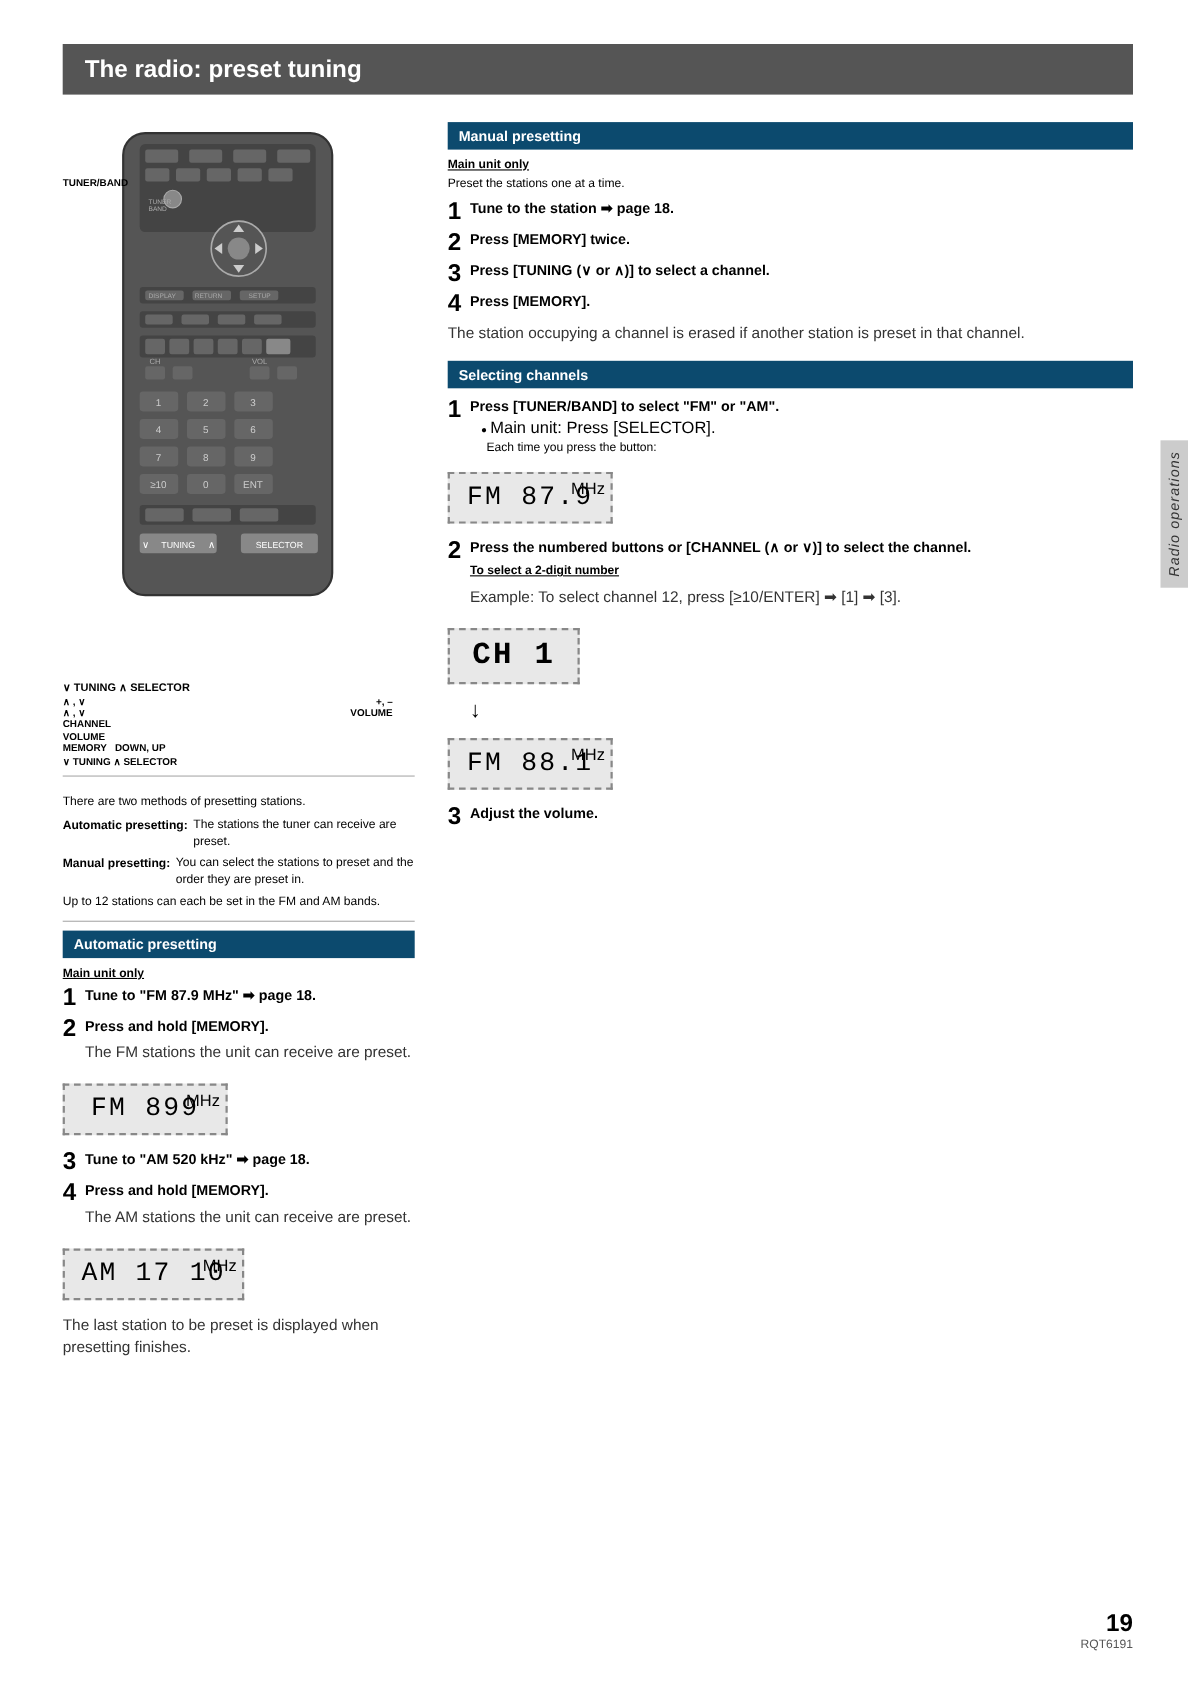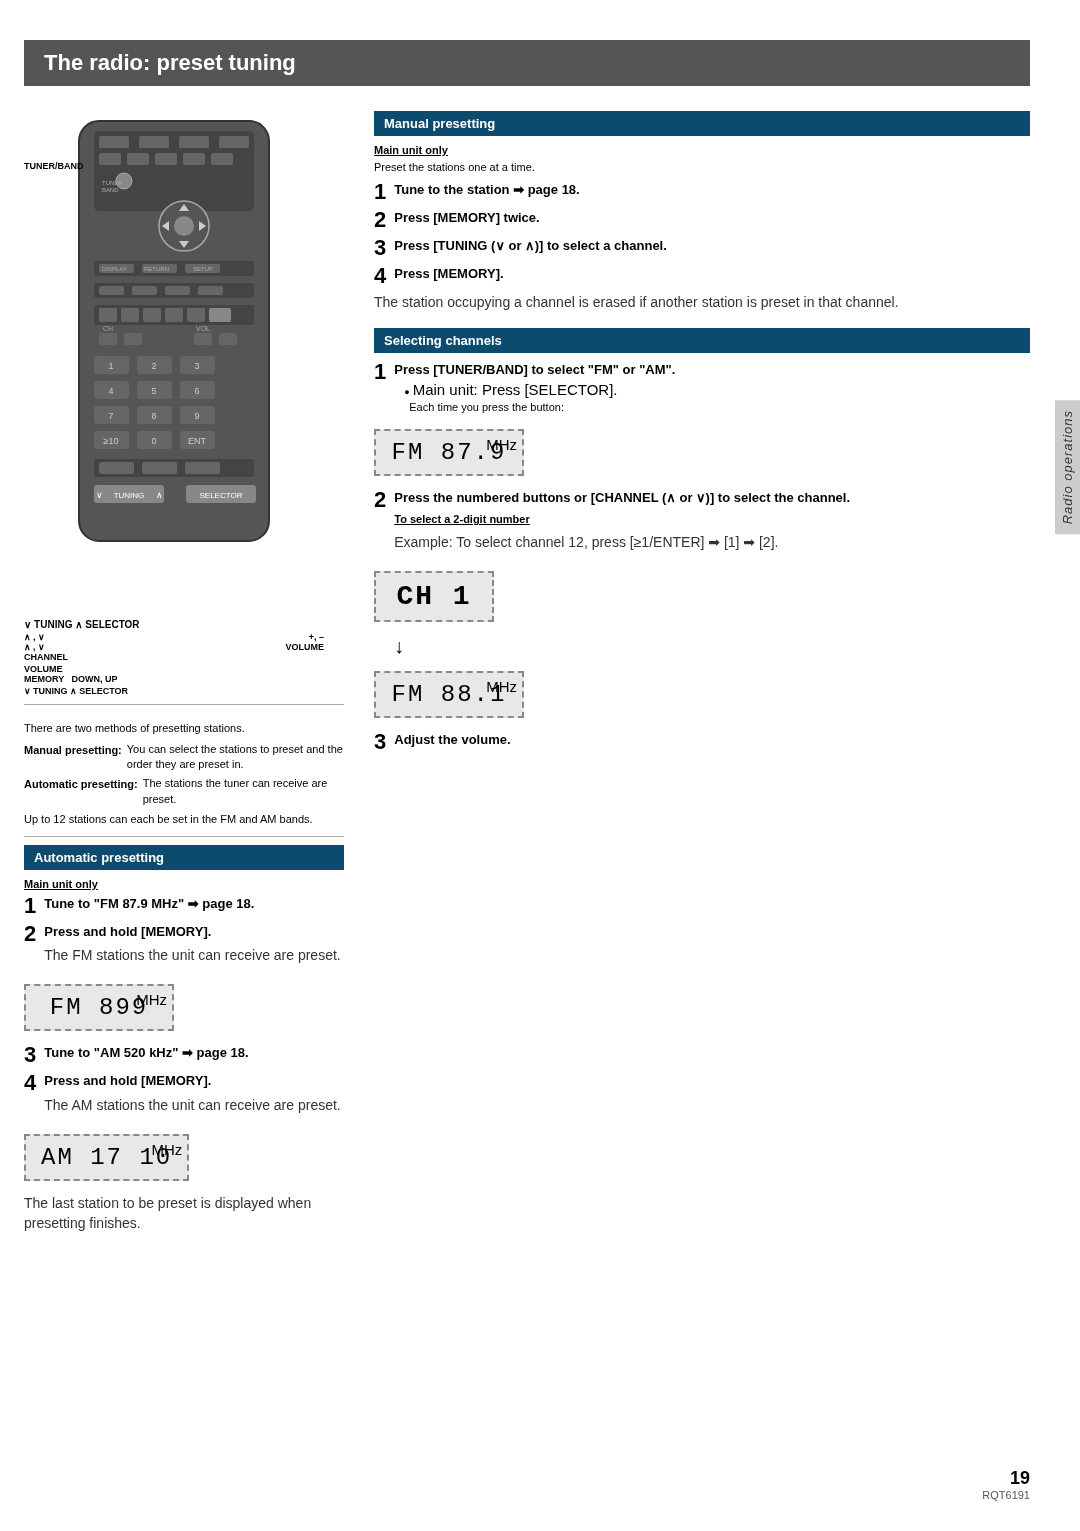--- a/index.html
+++ b/index.html
@@ -10,21 +10,21 @@
       font-family: Arial, Helvetica, sans-serif;
       font-size: 13px;
       color: #000;
       position: relative;
     }
 
     .page-container {
       width: 1080px;
       min-height: 1531px;
       background: #fff;
-      padding: 40px 50px 40px 24px;
+      padding: 40px 50px 40px 57px;
       position: relative;
     }
 
     
     .page-title-bar {
       background: #555;
       padding: 10px 20px;
       margin-bottom: 25px;
     }
     .page-title-bar h1 {
@@ -196,21 +196,21 @@
     }
 
     
     .page-footer {
       position: absolute;
       bottom: 30px;
       right: 50px;
       text-align: right;
     }
     .page-number {
-      font-size: 18px;
+      font-size: 22px;
       font-weight: bold;
       text-align: right;
     }
     .page-code {
       font-size: 11px;
       color: #555;
     }
 
     
     .sidebar-text {
@@ -419,26 +419,26 @@
       <div style="font-size:9px; font-weight:bold; margin-top:2px;">
         <span>∨ TUNING ∧     SELECTOR</span>
       </div>
 
       <hr class="divider-line">
 
       
       <div class="description-text">
         <p>There are two methods of presetting stations.</p>
         <div class="two-col-desc" style="margin-bottom:4px;">
+          <span class="desc-label">Automatic presetting:</span>
+          <span class="desc-content">The stations the tuner can receive are preset.</span>
+        </div>
+        <div class="two-col-desc" style="margin-bottom:4px;">
           <span class="desc-label">Manual presetting:</span>
           <span class="desc-content">You can select the stations to preset and the order they are preset in.</span>
-        </div>
-        <div class="two-col-desc" style="margin-bottom:4px;">
-          <span class="desc-label">Automatic presetting:</span>
-          <span class="desc-content">The stations the tuner can receive are preset.</span>
         </div>
         <p>Up to 12 stations can each be set in the FM and AM bands.</p>
       </div>
 
       <hr class="divider-line">
 
       
       <div class="right-section">
         <div class="section-header">Automatic presetting</div>
         <div class="sub-label">Main unit only</div>
@@ -547,21 +547,21 @@
             <span class="fm-display">FM  87.9</span>
             <span class="mhz-label">MHz</span>
           </div>
         </div>
 
         <div class="step">
           <span class="step-number">2</span>
           <div class="step-content">
             <strong>Press the numbered buttons or [CHANNEL (∧ or ∨)] to select the channel.</strong>
             <div class="digit-note-header">To select a 2-digit number</div>
-            <div class="note-text">Example: To select channel 12, press [≥1/ENTER] ➡ [1] ➡ [2].</div>
+            <div class="note-text">Example: To select channel 12, press [≥10/ENTER] ➡ [1] ➡ [3].</div>
           </div>
         </div>
 
         <div class="step-display-center">
           <div class="display-box" style="min-width:120px;">
             <span class="channel-display">CH  1</span>
           </div>
         </div>
 
         <div class="arrow-down">↓</div>

